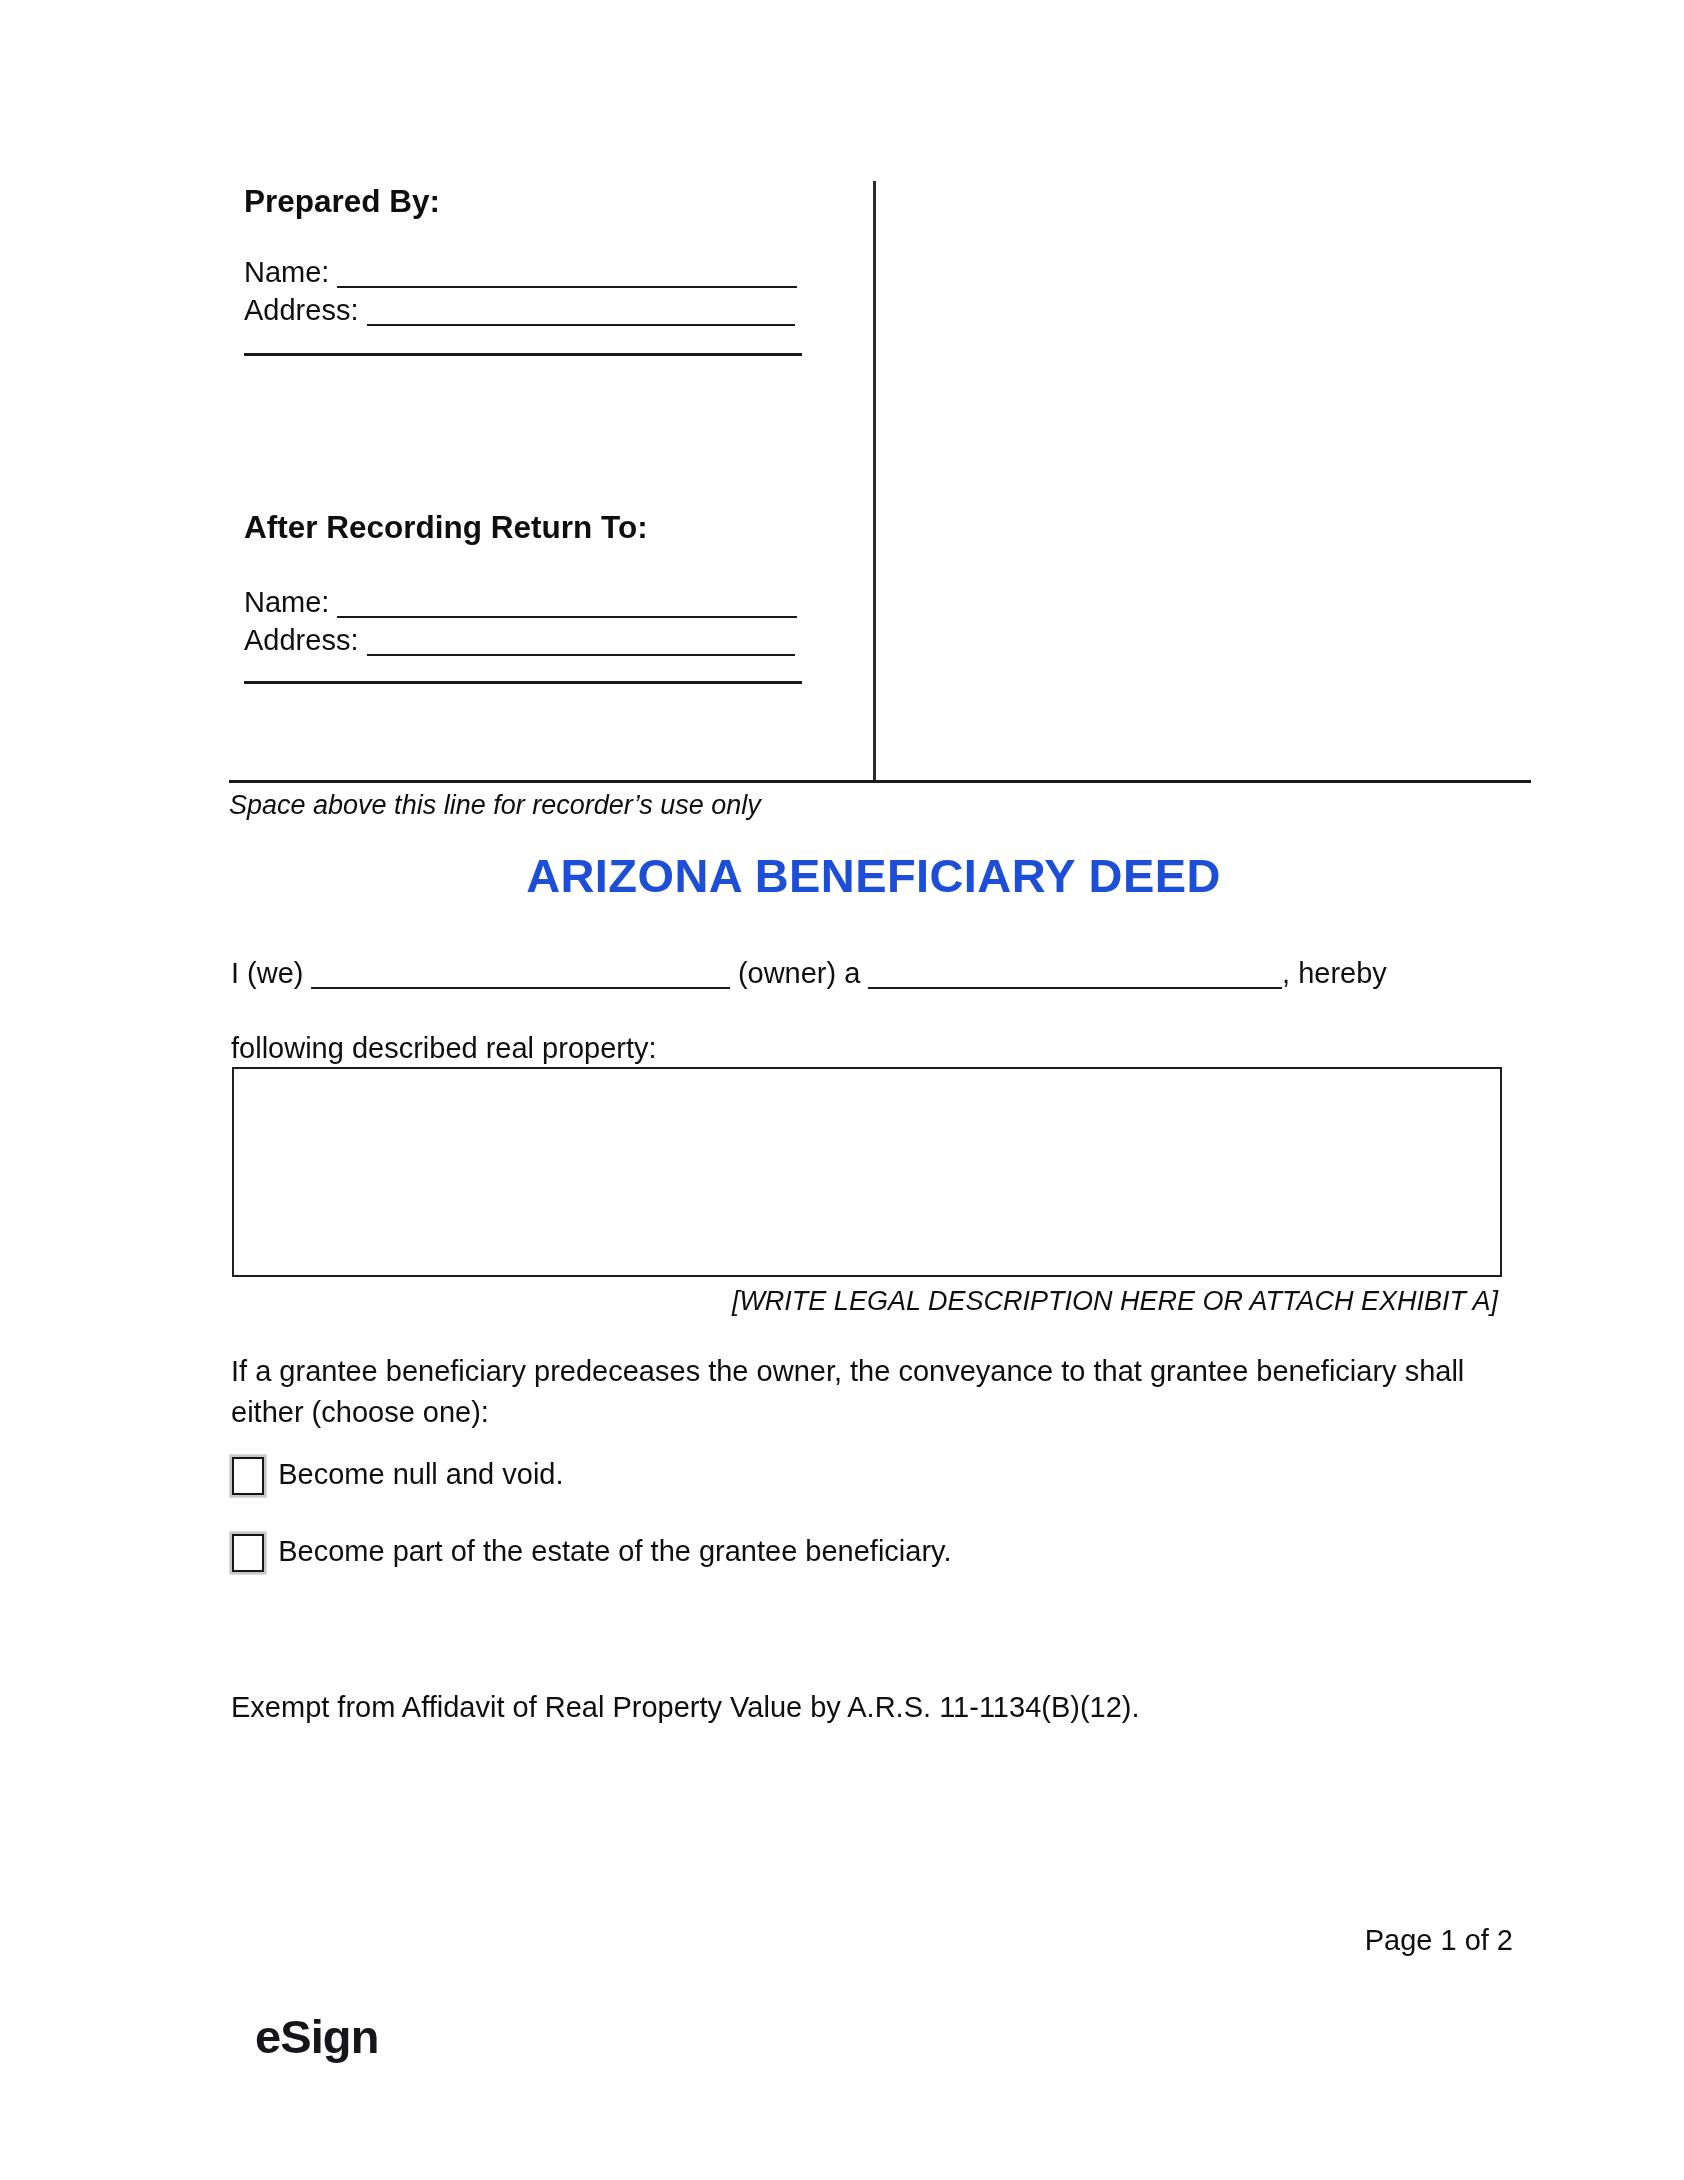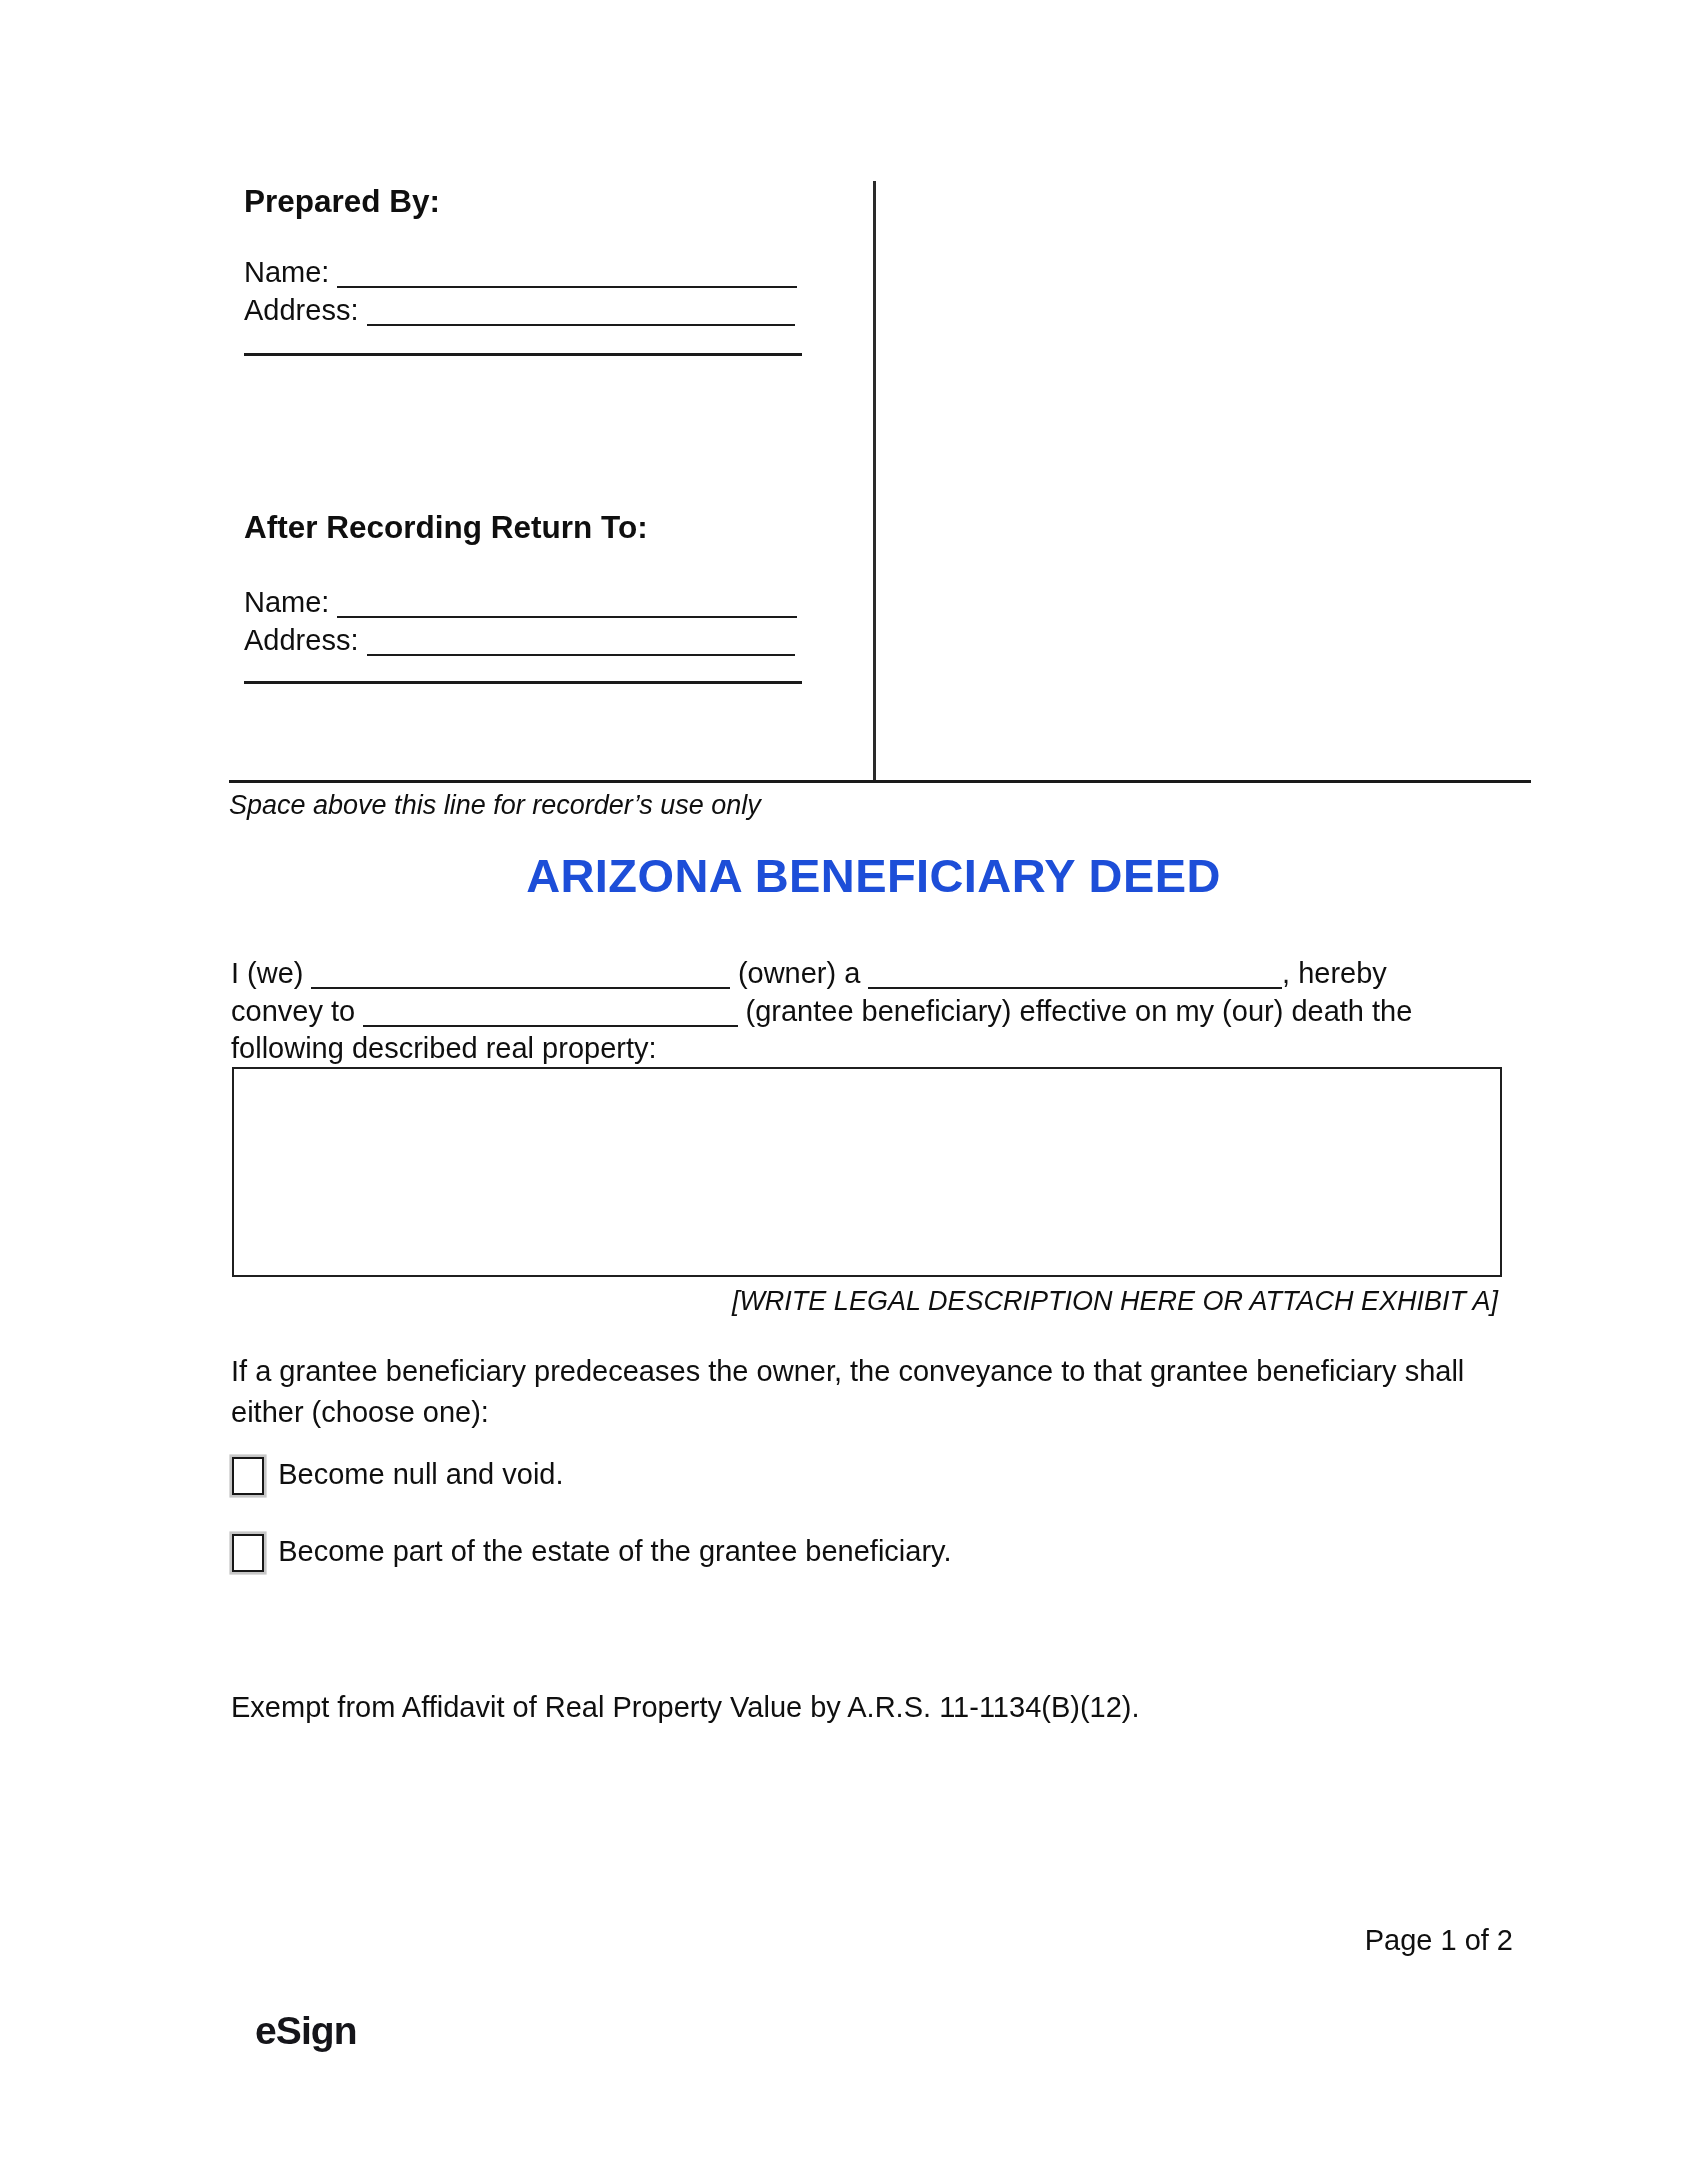--- a/index.html
+++ b/index.html
@@ -104,21 +104,21 @@
   }
   .choice-label {
     font-size: 29px;
     line-height: 41px;
     margin-left: 12px;
     white-space: nowrap;
   }
 
   
   .footer-logo {
-    font-size: 39px;
+    font-size: 47px;
     font-weight: bold;
     letter-spacing: -0.9px;
     color: #15151a;
   }
   .page-indicator {
     font-size: 29px;
     text-align: right;
   }
 </style>
 </head>
@@ -159,23 +159,20 @@
   <div class="abs h-rule" style="left:198px; top:780px; width:1302px;"></div>
 
   <div class="abs recorder-note" style="left:198px; top:790px; width:1289px;">Space above this line for recorder’s use only</div>
 
   <div class="abs deed-title" style="left:0; top:848px;">ARIZONA BENEFICIARY DEED</div>
 
   <div class="abs intro-line" style="left:200px; top:957px;text-align:right;">
     <span>I (we)</span><span class="blank" style="width:419px;"></span><span>(owner) a</span><span class="blank" style="width:414px;"></span><span style="margin-left:-7.7px;">, hereby</span>
   </div>
 
-  <div class="abs intro-line" style="left:200px; top:995px;">
-    <span>convey to</span><span class="blank" style="width:375px;"></span><span>(grantee beneficiary) effective on my (our) death the</span>
-  </div>
 
   <div class="abs intro-line" style="left:200px; top:1032px;">
     <span>following described real property:</span>
   </div>
 
   <div class="abs legal-box" style="left:201px; top:1067px; width:1266px; height:206px;"></div>
 
   <div class="abs legal-caption" style="left:201px; top:1286px; width:1266px;">[WRITE LEGAL DESCRIPTION HERE OR ATTACH EXHIBIT A]</div>
 
   <div class="abs body-par" style="left:200px; top:1351px; width:1244px;">If a grantee beneficiary predeceases the owner, the conveyance to that grantee beneficiary shall either (choose one):</div>

